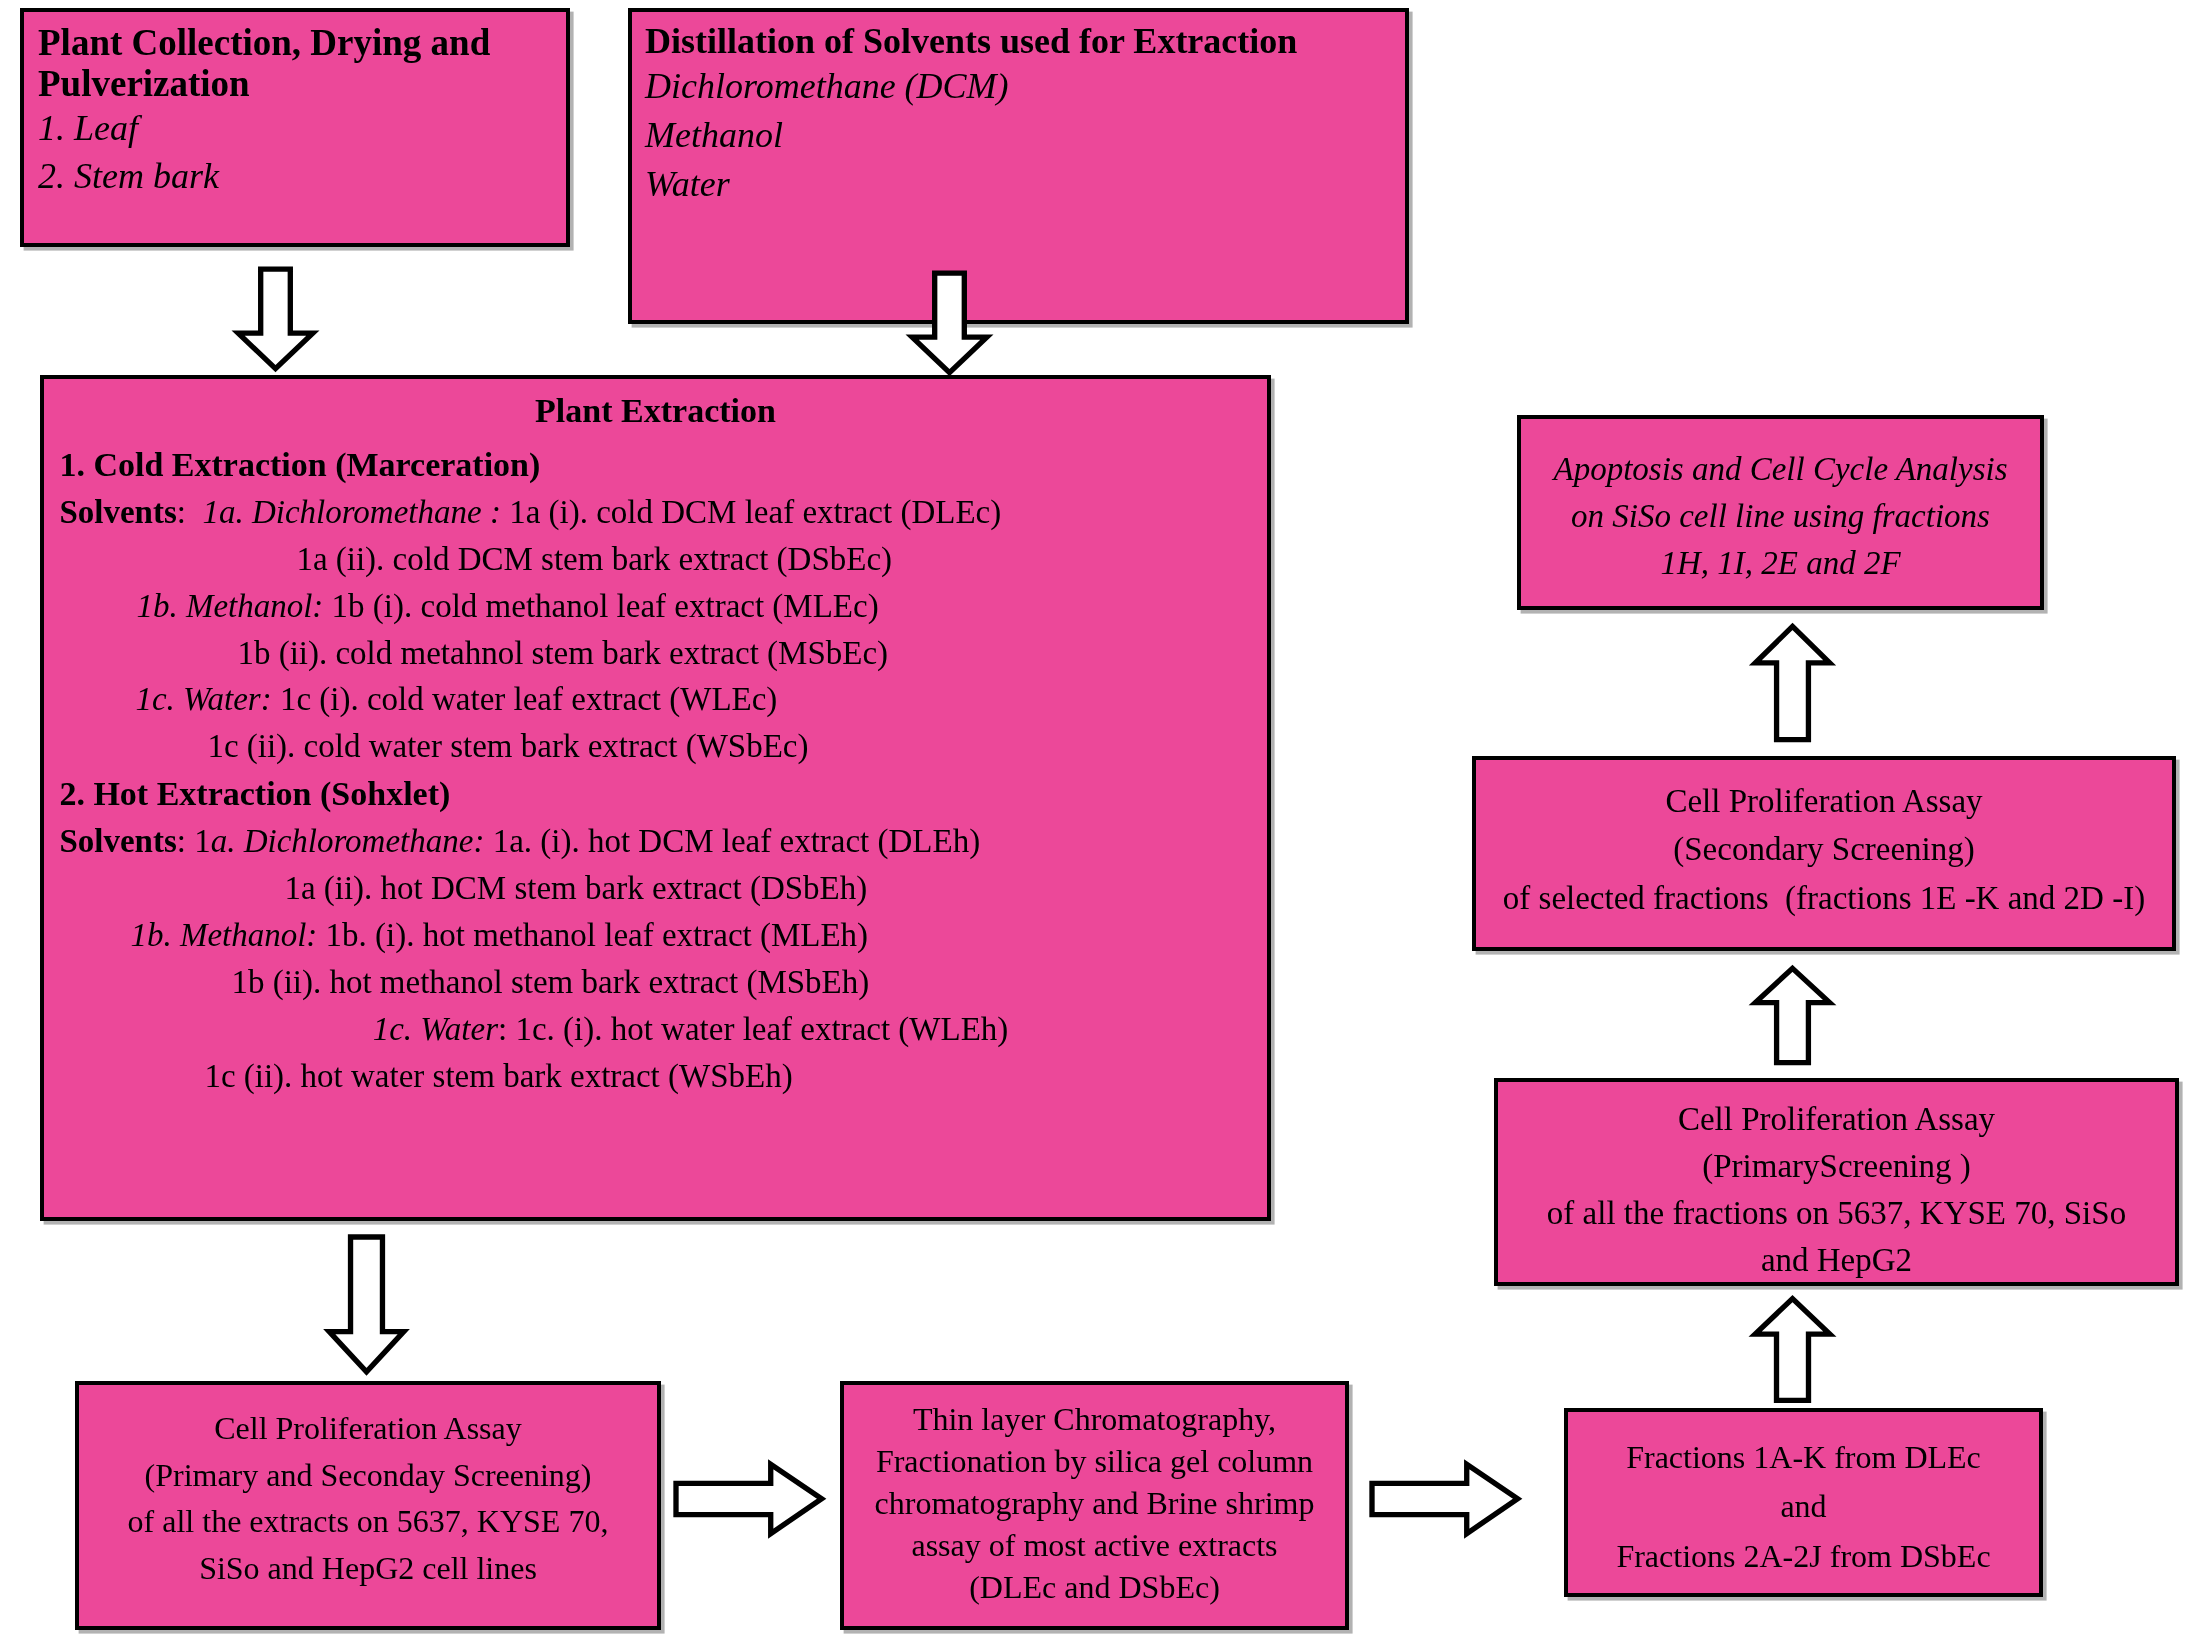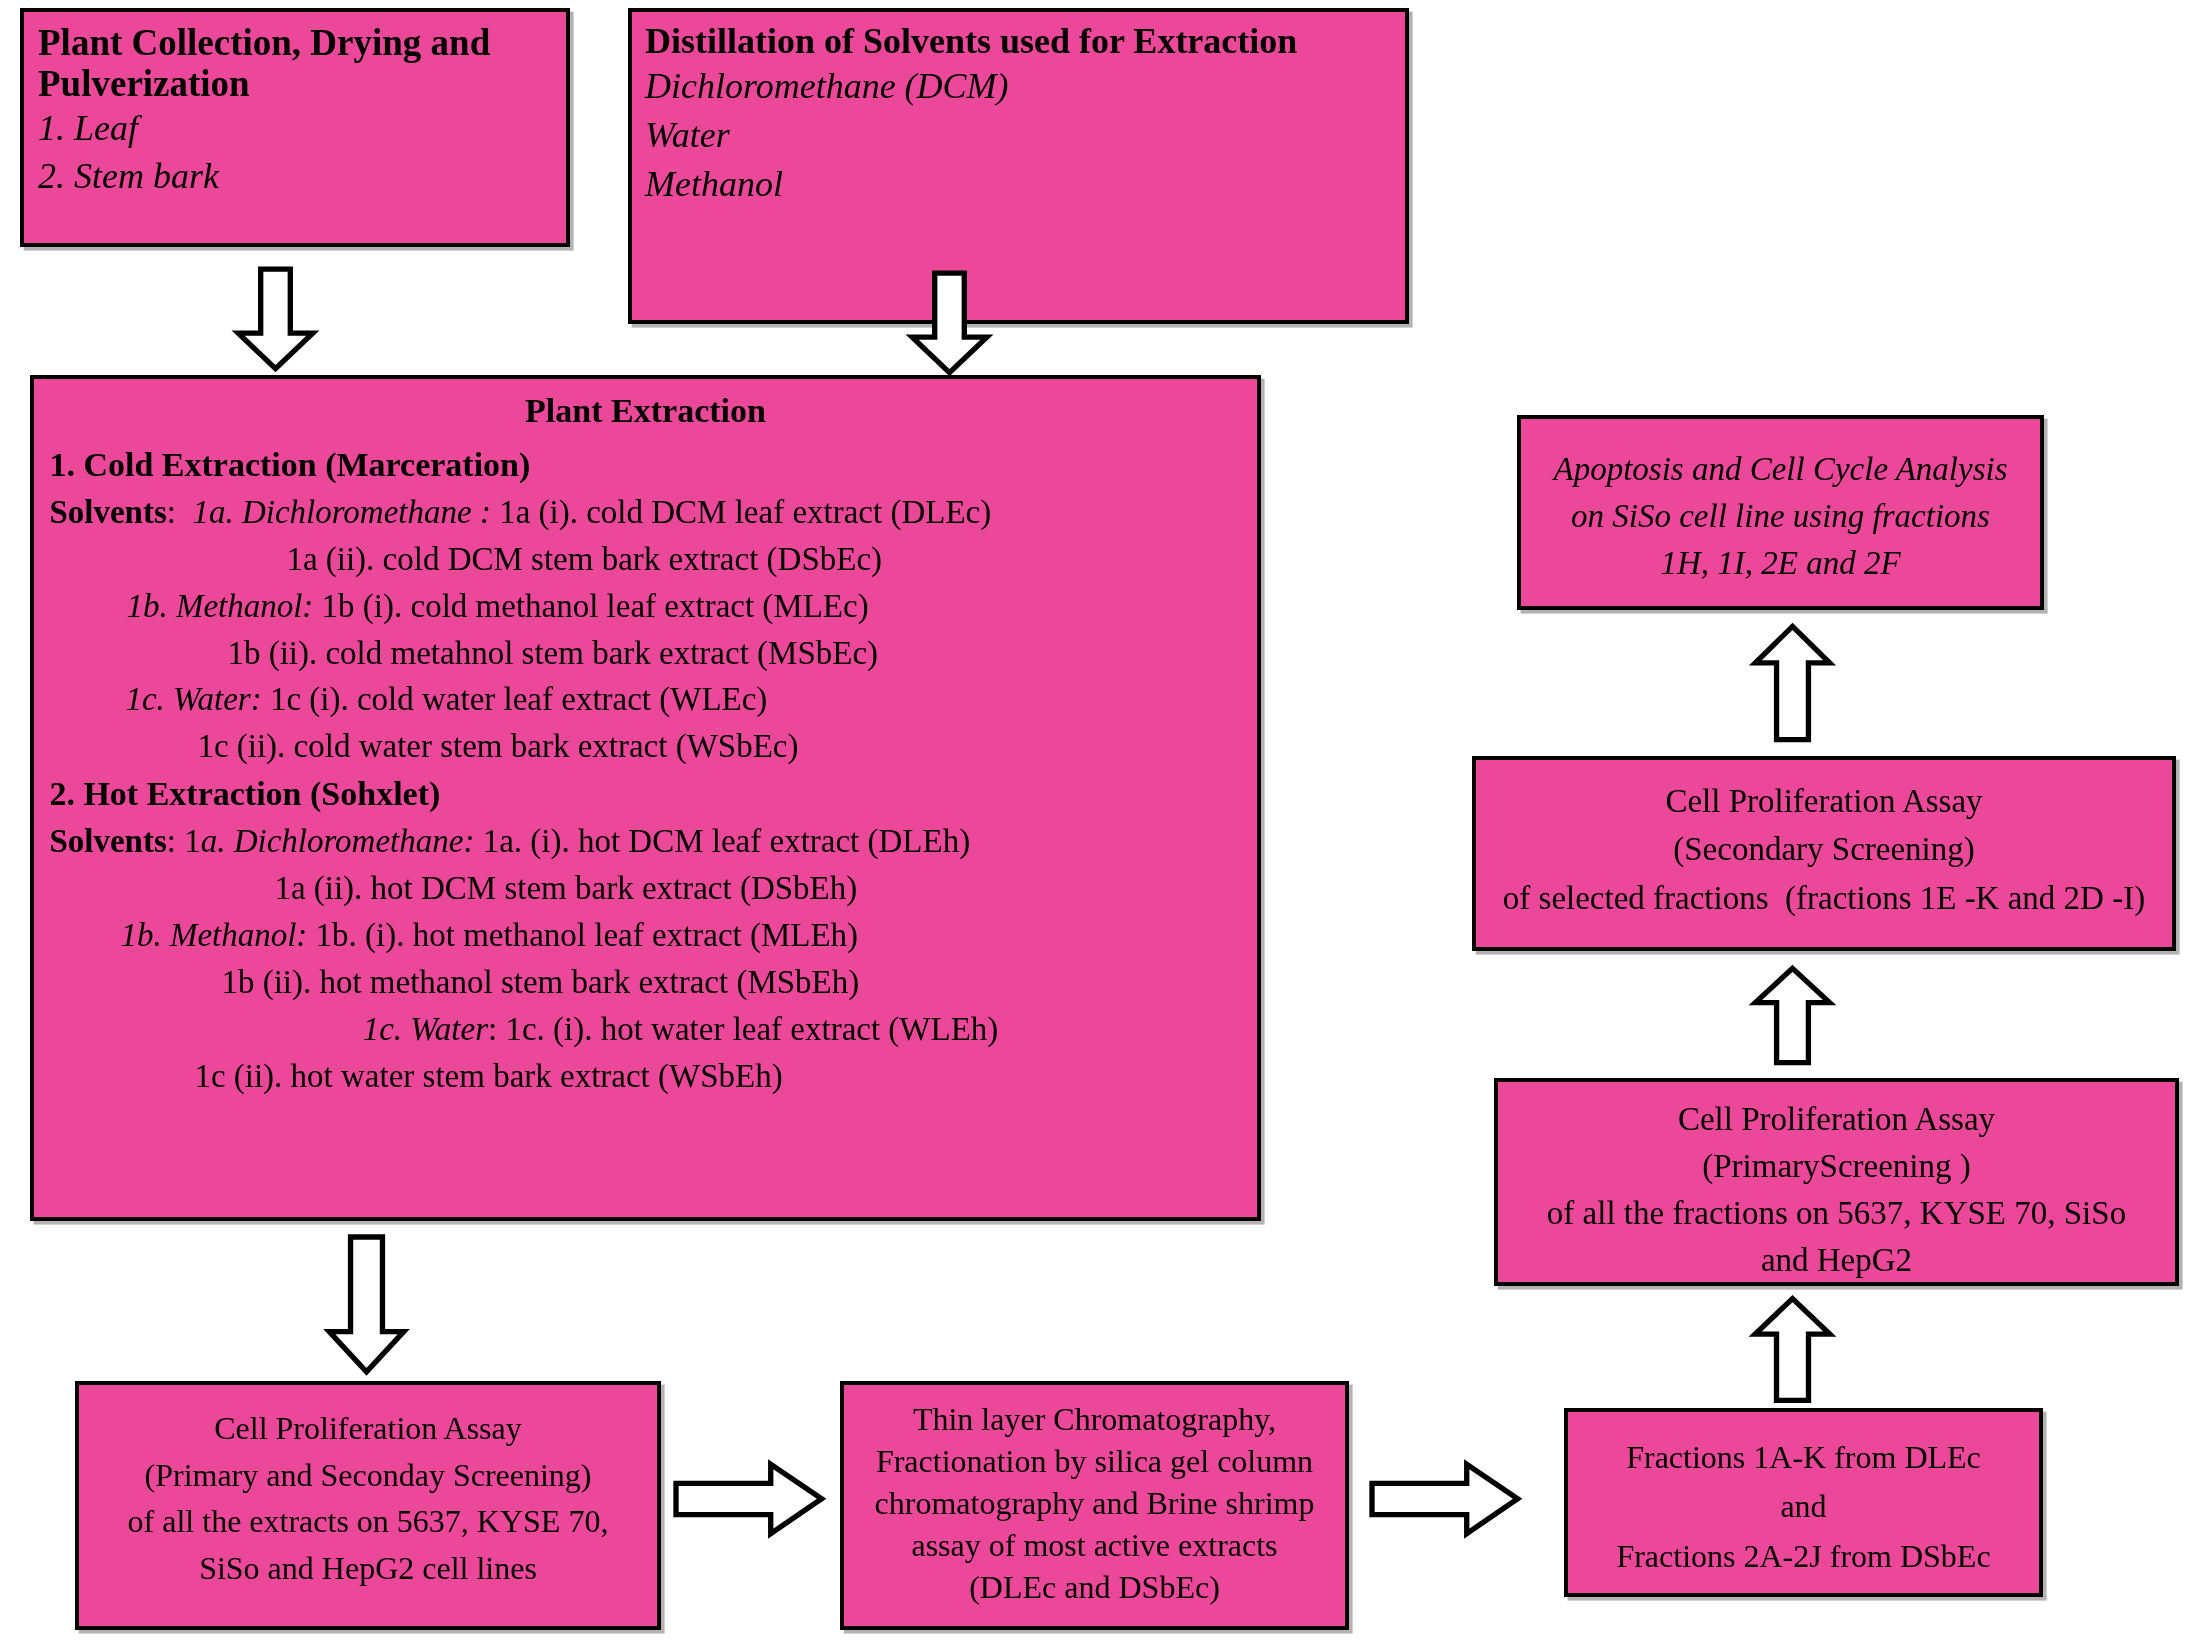--- a/index.html
+++ b/index.html
@@ -44,21 +44,21 @@
   #box-plant-collection .title  { font-size: 37px; font-weight: bold; line-height: 1.12; }
   #box-plant-collection .item   { font-size: 36px; font-style: italic; line-height: 1.33; }
 
   
   #box-distillation { left: 628px; top: 8.3px; width: 781px; height: 316px; }
   #box-distillation .pad { padding: 8.3px 10.7px 0 13px; }
   #box-distillation .title { font-size: 36px; font-weight: bold; line-height: 1.15; }
   #box-distillation .item  { font-size: 36px; font-style: italic; line-height: 1.36; }
 
   
-  #box-plant-extraction { left: 30px; top: 375px; width: 1231px; height: 846px; }
+  #box-plant-extraction { left: 40px; top: 375px; width: 1231px; height: 846px; }
   #box-plant-extraction .pad { padding: 13px 15.4px 0 15.4px; }
   #box-plant-extraction .heading { font-size: 34px; font-weight: bold; text-align: center; margin-bottom: 10.7px; }
   #box-plant-extraction .sect    { font-size: 34px; font-weight: bold; line-height: 1.42; }
   #box-plant-extraction .row     { font-size: 33px; line-height: 1.42; }
   #box-plant-extraction .ind1    { padding-left: 0px; }
   #box-plant-extraction .ind2    { padding-left: 237px; }
   #box-plant-extraction .ind3    { padding-left: 77px; }
   #box-plant-extraction .ind4    { padding-left: 178px; }
   #box-plant-extraction .ind5    { padding-left: 76px; }
   #box-plant-extraction .ind6    { padding-left: 148px; }
@@ -122,22 +122,22 @@
       <span class="line title">Pulverization</span>
       <span class="line item">1. Leaf</span>
       <span class="line item">2. Stem bark</span>
     </div>
   </div>
 
   <div class="box" id="box-distillation">
     <div class="pad">
       <span class="line title">Distillation of Solvents used for Extraction</span>
       <span class="line item">Dichloromethane (DCM)</span>
+      <span class="line item">Methanol</span>
       <span class="line item">Water</span>
-      <span class="line item">Methanol</span>
     </div>
   </div>
 
   <div class="box" id="box-plant-extraction">
     <div class="pad">
       <div class="heading">Plant Extraction</div>
 
       <div class="sect ind1"><span>1.</span> <span>Cold Extraction  (Marceration)</span></div>
 
       <div class="row ind1"><span class="b">Solvents</span><span>:</span>&nbsp;&nbsp;<span class="i">1a. Dichloromethane :</span> <span>1a (i). cold DCM leaf extract (DLEc)</span></div>

